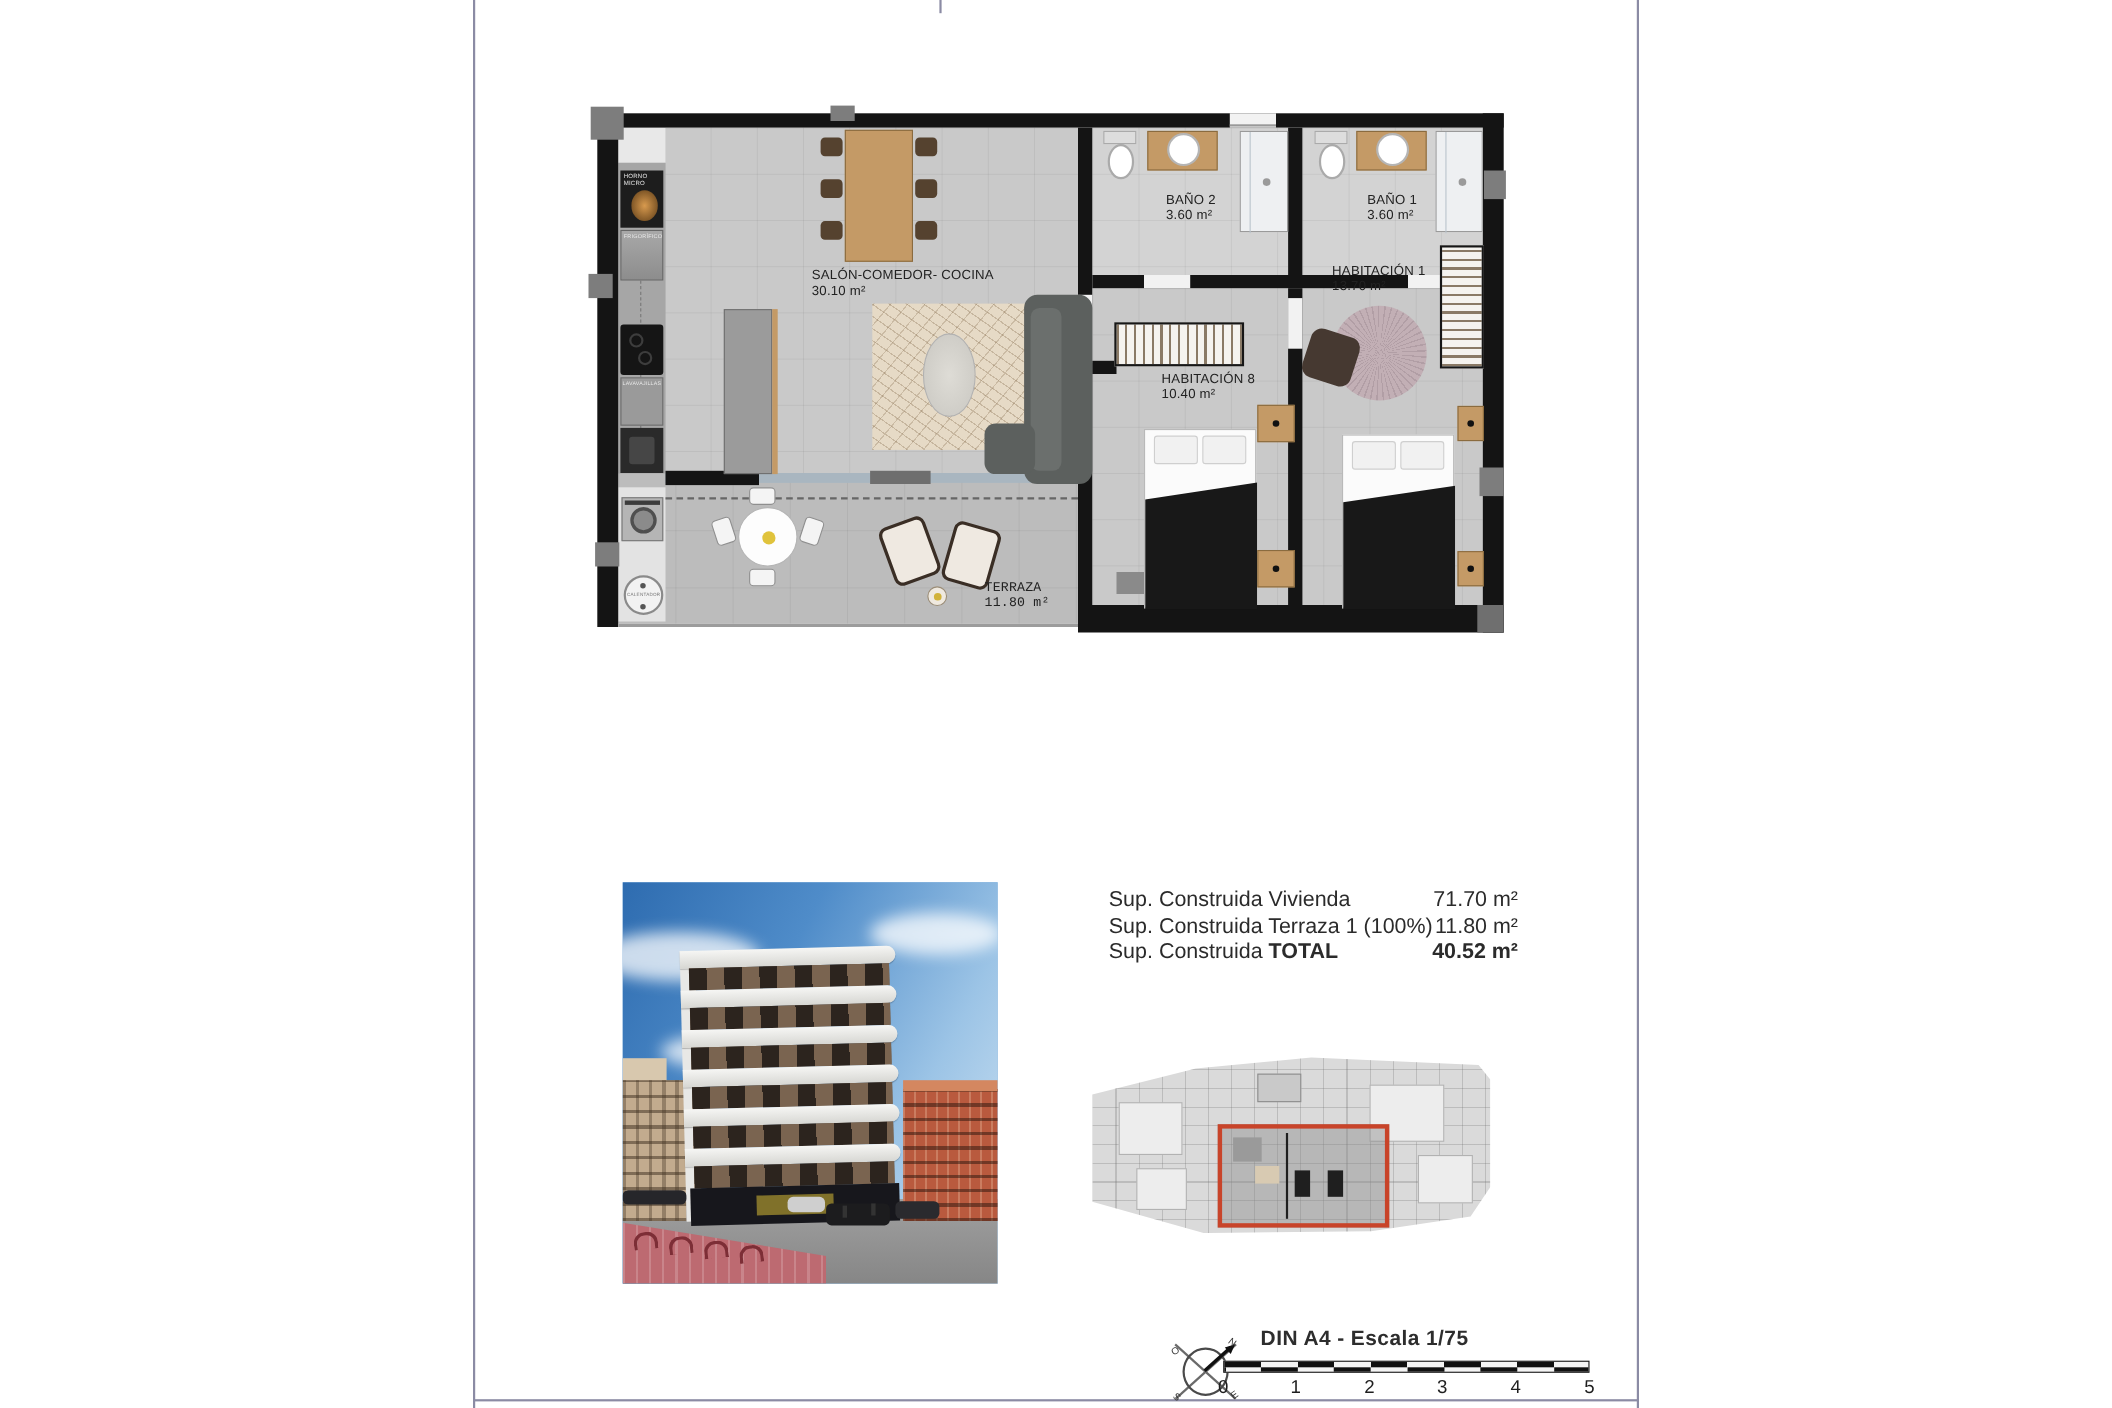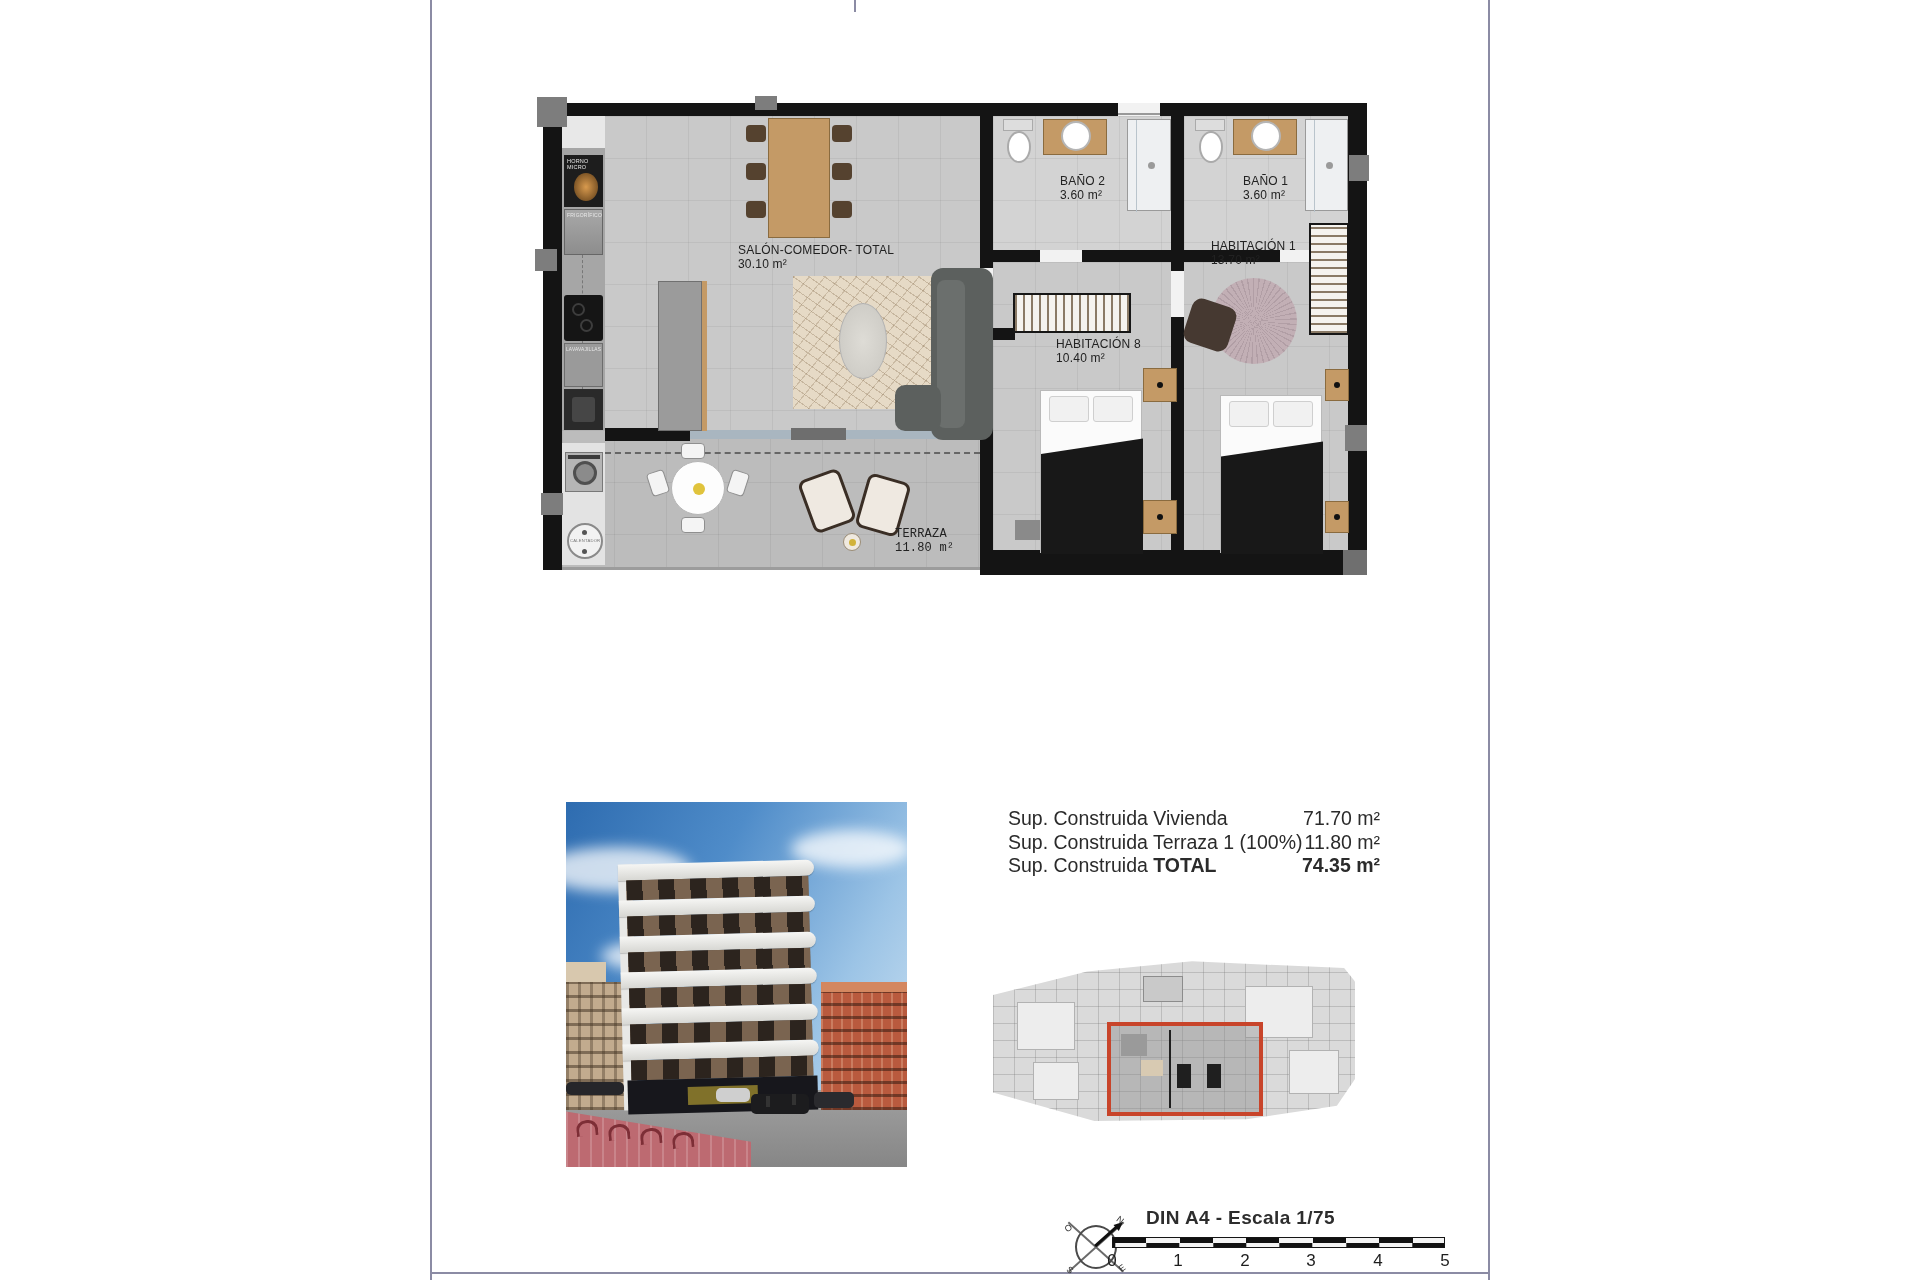--- a/index.html
+++ b/index.html
@@ -260,21 +260,21 @@
     <div style="left:186px;top:368px;width:18px;height:24px;background:#f4f4f4;border:1px solid #8f8f8f;border-radius:4px;transform:rotate(18deg);"></div>
     <div style="left:138px;top:340px;width:24px;height:16px;background:#f4f4f4;border:1px solid #8f8f8f;border-radius:4px;"></div>
     <div style="left:138px;top:414px;width:24px;height:16px;background:#f4f4f4;border:1px solid #8f8f8f;border-radius:4px;"></div>
     <div class="lounge" style="left:262px;top:370px;width:44px;height:56px;transform:rotate(-20deg);"></div>
     <div class="lounge" style="left:318px;top:374px;width:44px;height:56px;transform:rotate(16deg);"></div>
     <div style="left:300px;top:430px;width:18px;height:18px;background:#efe9df;border:1px solid #9a8c76;border-radius:50%;">
       <span style="left:5px;top:5px;width:7px;height:7px;background:#d1b23a;border-radius:50%;"></span>
     </div>
 
     <div class="lbl" style="left:195px;top:140px;">
-      <span>SALÓN-COMEDOR- TOTAL</span>
+      <span>SALÓN-COMEDOR- COCINA</span>
         <span>30.10 m²</span>
     </div>
     <div class="lbl" style="left:517px;top:71px;">
       <span>BAÑO 2</span>
         <span>3.60 m²</span>
     </div>
     <div class="lbl" style="left:700px;top:71px;">
       <span>BAÑO 1</span>
         <span>3.60 m²</span>
     </div>
@@ -337,21 +337,21 @@
       <div class="row">
         <span>Sup. Construida Vivienda</span>
         <span class="val">71.70 m²</span>
       </div>
       <div class="row">
         <span>Sup. Construida Terraza 1 (100%)</span>
         <span class="val">11.80 m²</span>
       </div>
       <div class="row">
         <span><span style="position:static">Sup. Construida </span><span style="position:static" class="bold">TOTAL</span></span>
-        <span class="val bold">74.35 m²</span>
+        <span class="val bold">40.52 m²</span>
       </div>
     </div>
   </div>
 
   <div class="ov">
     <div class="ov-base"></div>
     <div class="ov-patch" style="left:24px;top:44px;width:58px;height:48px;"></div>
     <div class="ov-patch" style="left:252px;top:28px;width:68px;height:52px;"></div>
     <div class="ov-patch" style="left:296px;top:92px;width:50px;height:44px;"></div>
     <div class="ov-patch" style="left:40px;top:104px;width:46px;height:38px;"></div>

